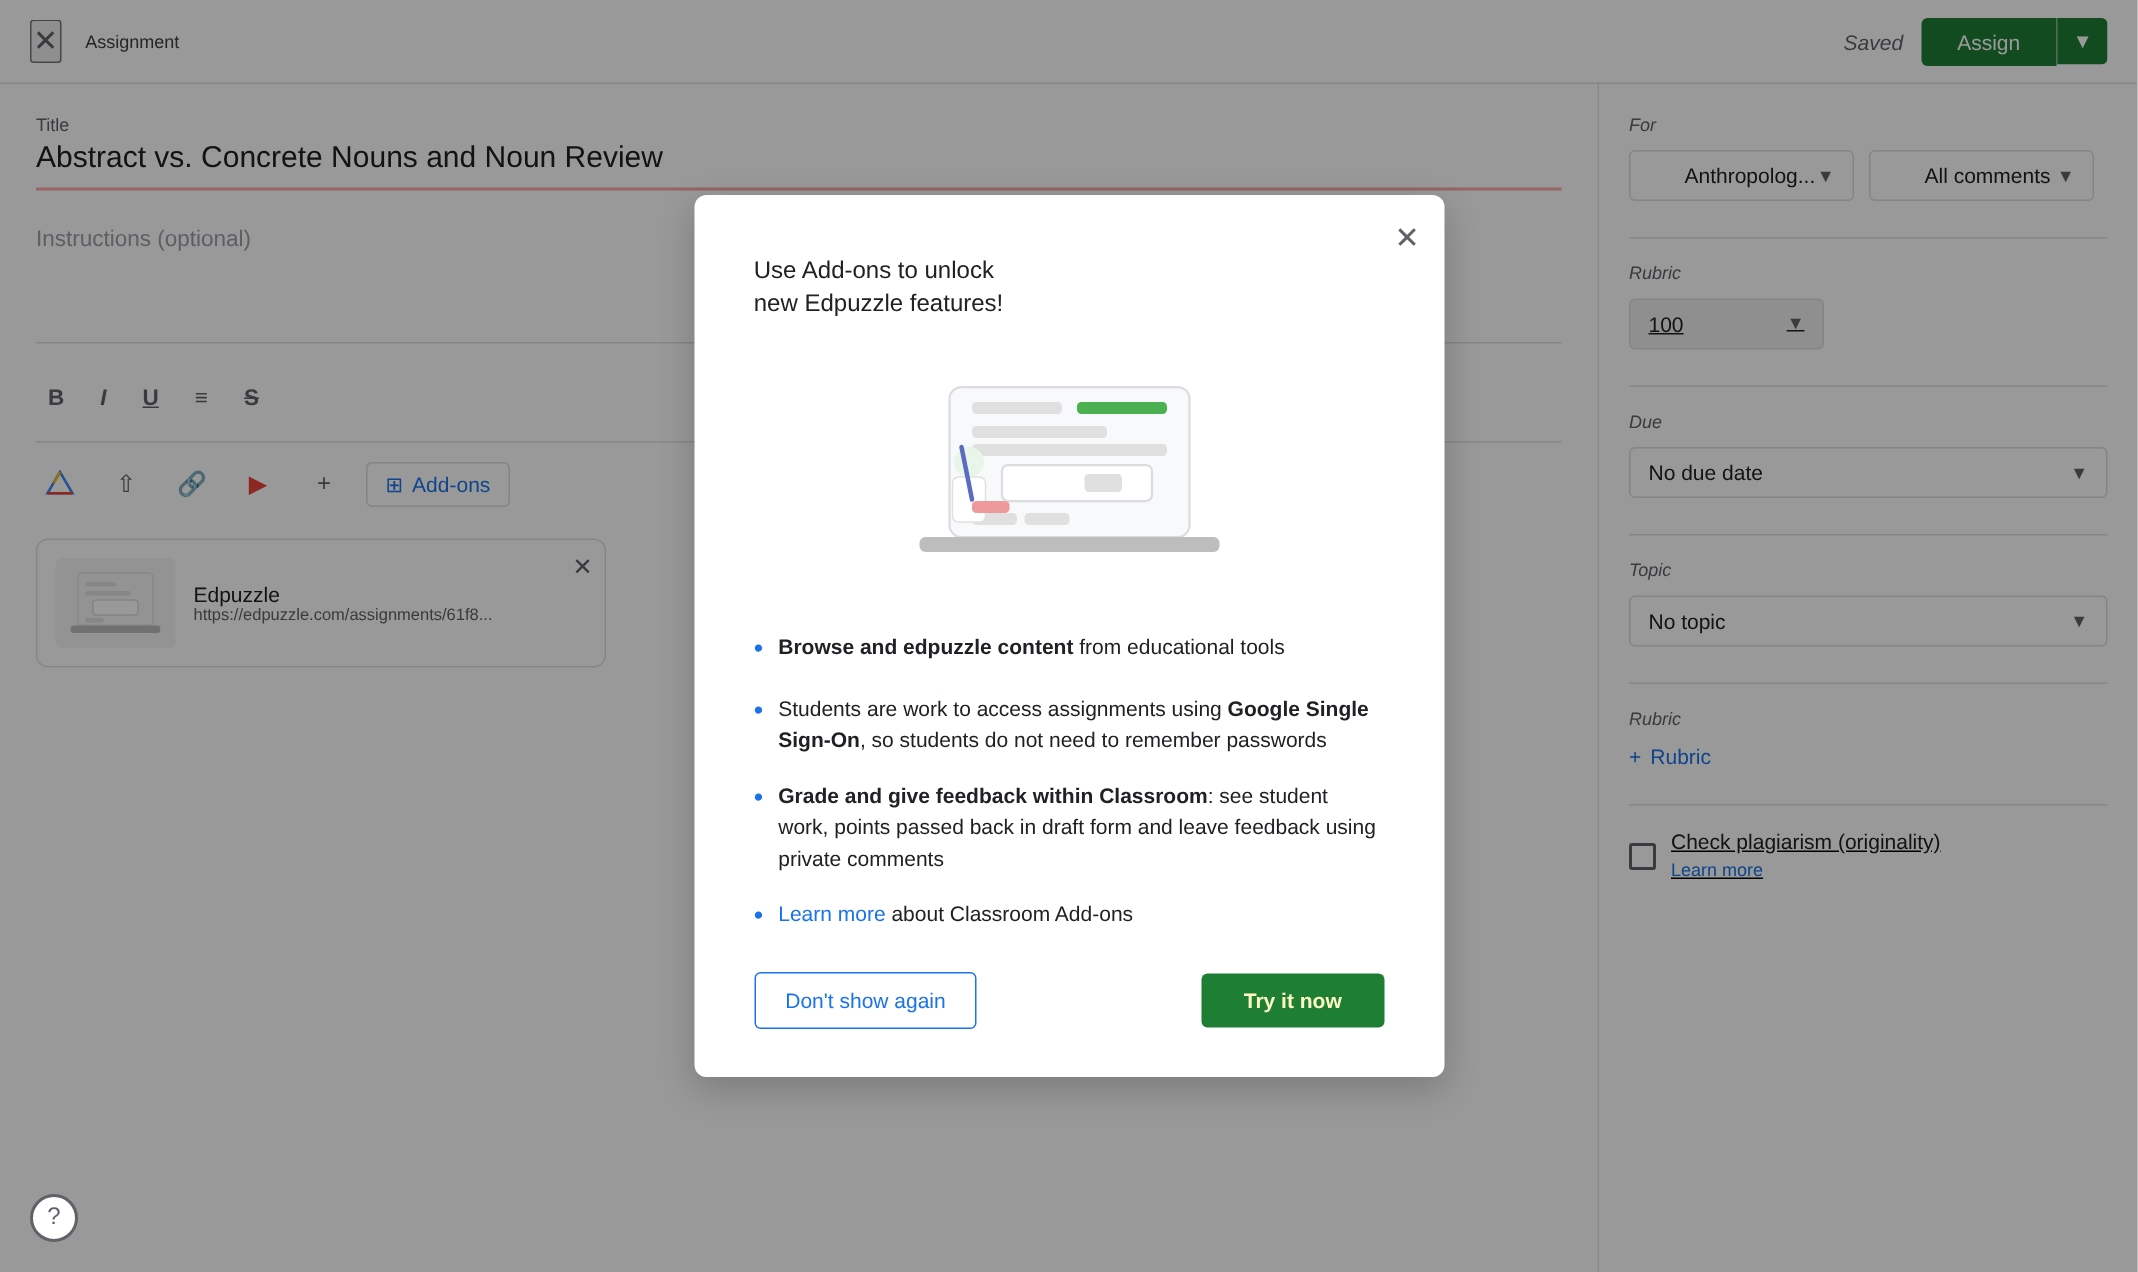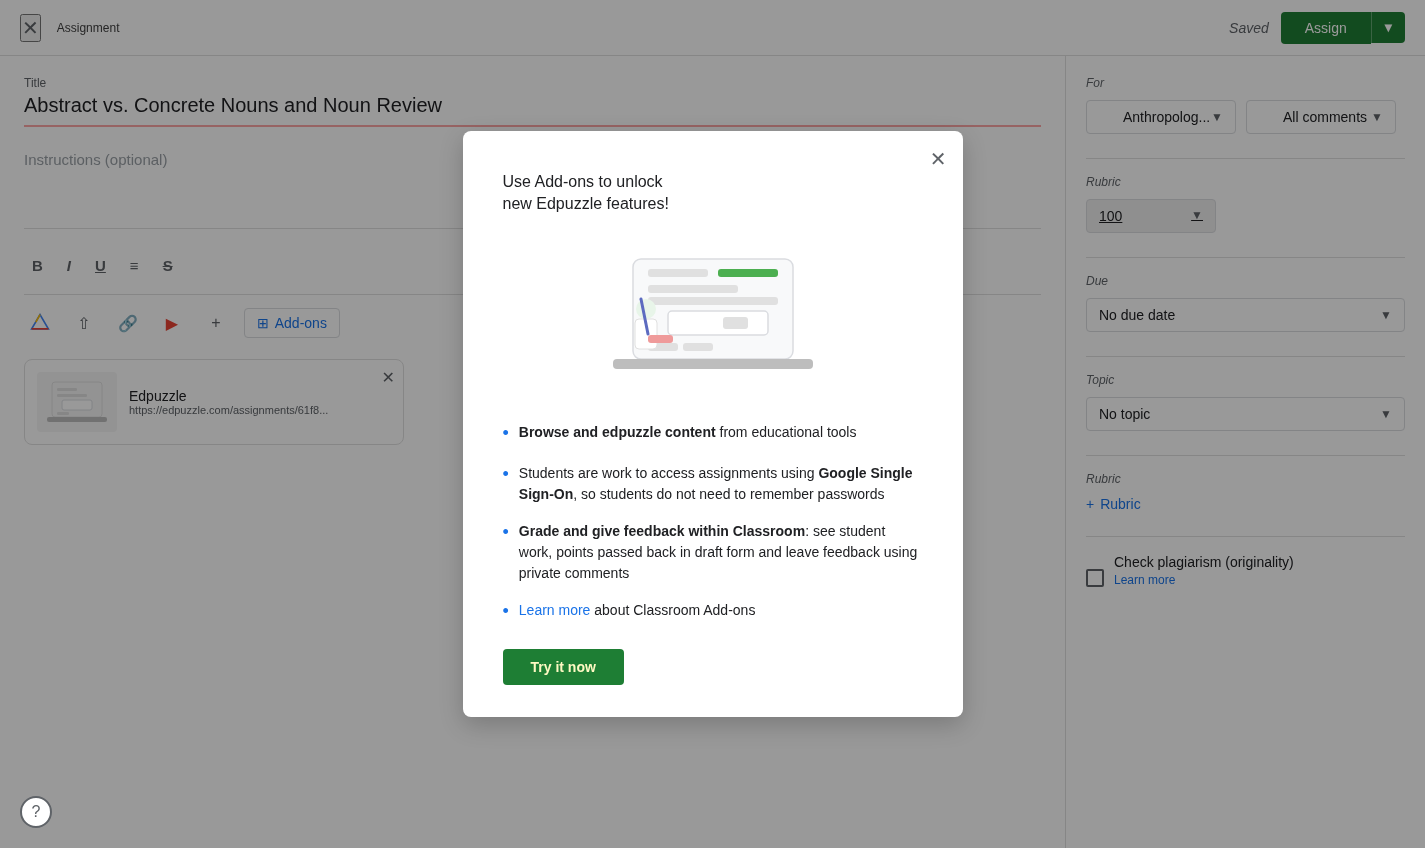--- a/index.html
+++ b/index.html
@@ -137,21 +137,21 @@
       color: #202124;
       background: #fff;
       cursor: pointer;
       width: 100%;
     }
     .dropdown-btn.half { width: 150px; padding-left: 36px; }
     .chevron { font-size: 12px; color: #5f6368; }
     .points-row { display: flex; align-items: center; gap: 8px; }
     .points-dropdown { display: flex; align-items: flex-start; justify-content: space-between; border: 1px solid #dadce0; border-radius: 4px; padding: 8px 12px; font-size: 14px; color: #202124; width: 130px; cursor: pointer; text-decoration: underline; }
     .rubric-btn { display: flex; align-items: center; gap: 6px; color: #1a73e8; font-size: 14px; cursor: pointer; background: none; border: none; }
-    .plagiarism-row { display: flex; align-items: flex-end; gap: 10px; }
+    .plagiarism-row { display: flex; align-items: center; gap: 10px; text-decoration: underline; }
     .checkbox { width: 18px; height: 18px; border: 2px solid #5f6368; border-radius: 2px; flex-shrink: 0; margin-top: 2px; }
     .plagiarism-text { font-size: 14px; color: #202124; }
     .learn-more { color: #1a73e8; font-size: 12px; cursor: pointer; display: block; margin-top: 2px; }
 
     
     .overlay {
       position: absolute;
       top: 0; left: 0; right: 0; bottom: 0;
       background: rgba(0,0,0,0.4);
       z-index: 100;
@@ -449,18 +449,19 @@
       </li>
       <li>
         <span class="bullet-dot">•</span>
         <span>
           <a class="link-text">Learn more</a><span> about Classroom Add-ons</span>
         </span>
       </li>
     </ul>
 
     <div class="modal-actions">
+      <button class="dont-show-btn">Don't show again</button>
       <button class="try-now-btn">Try it now</button>
     </div>
   </div>
 </div>
 
 <button class="help-btn">?</button>
 
 </body></html>

